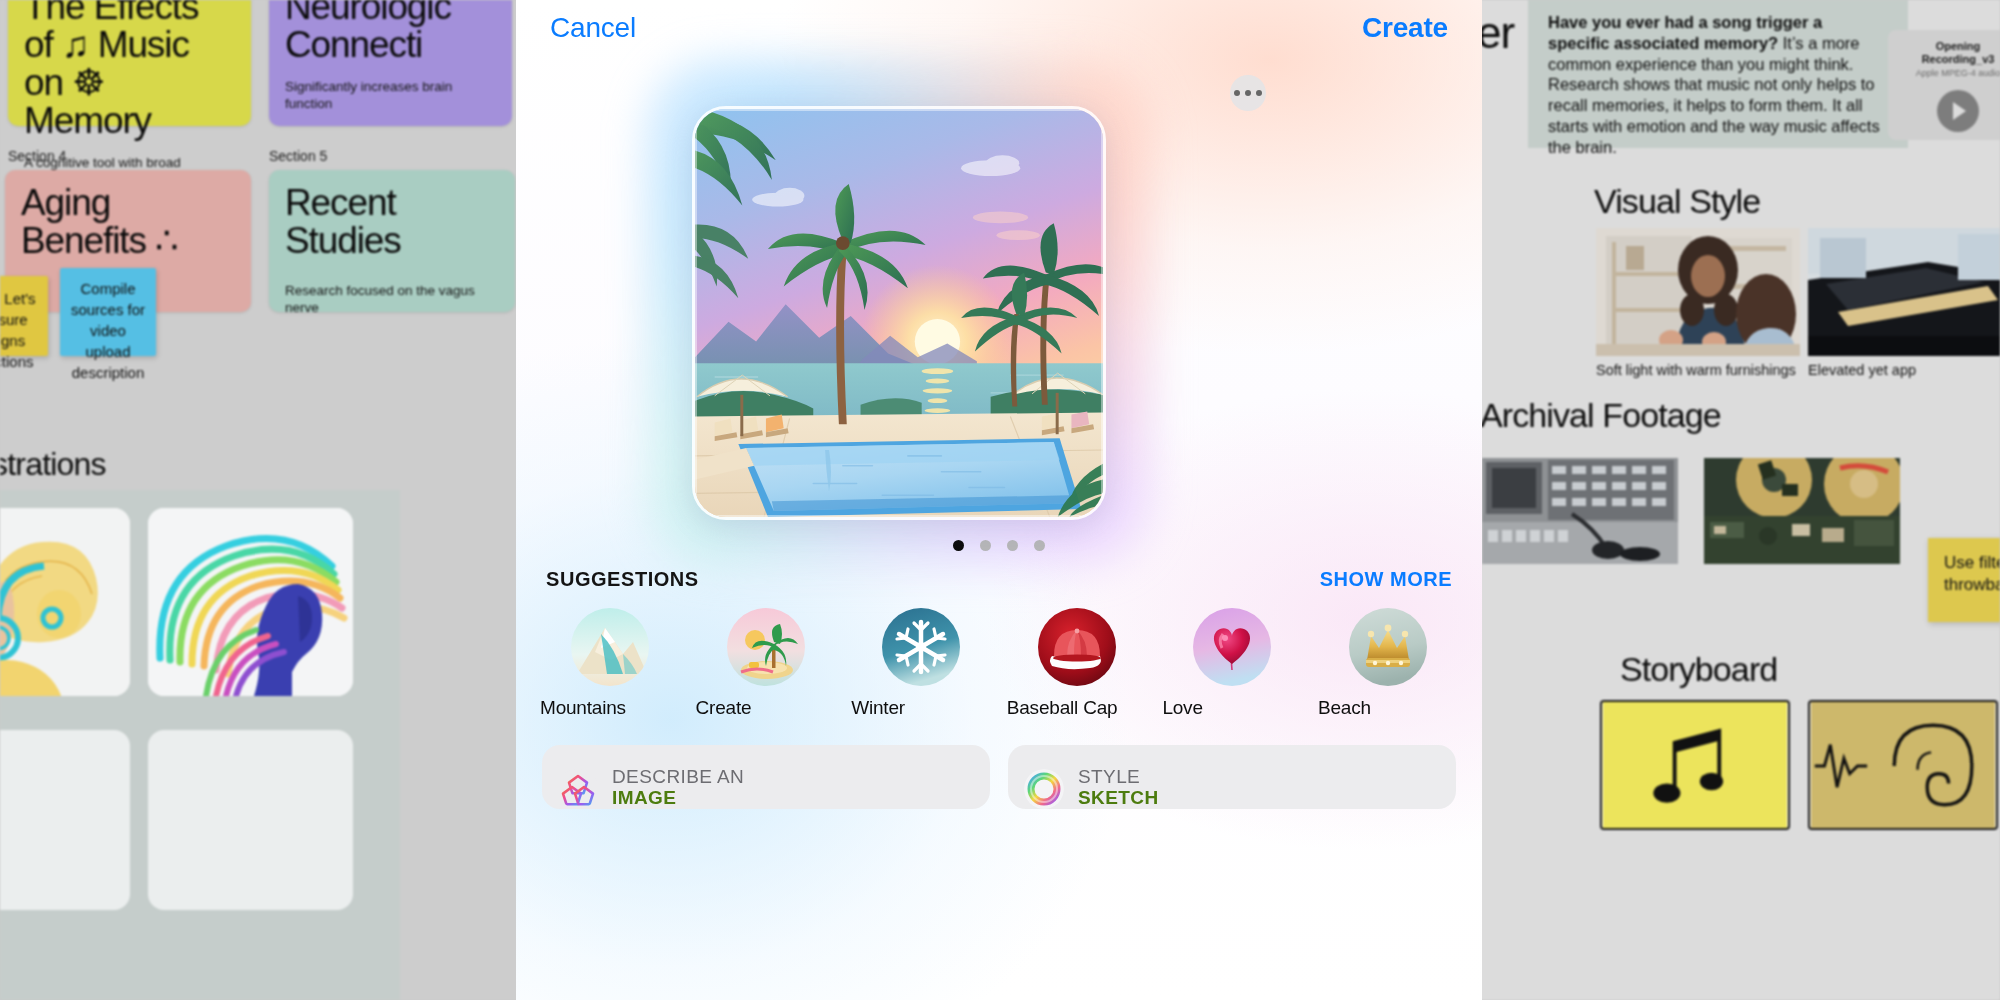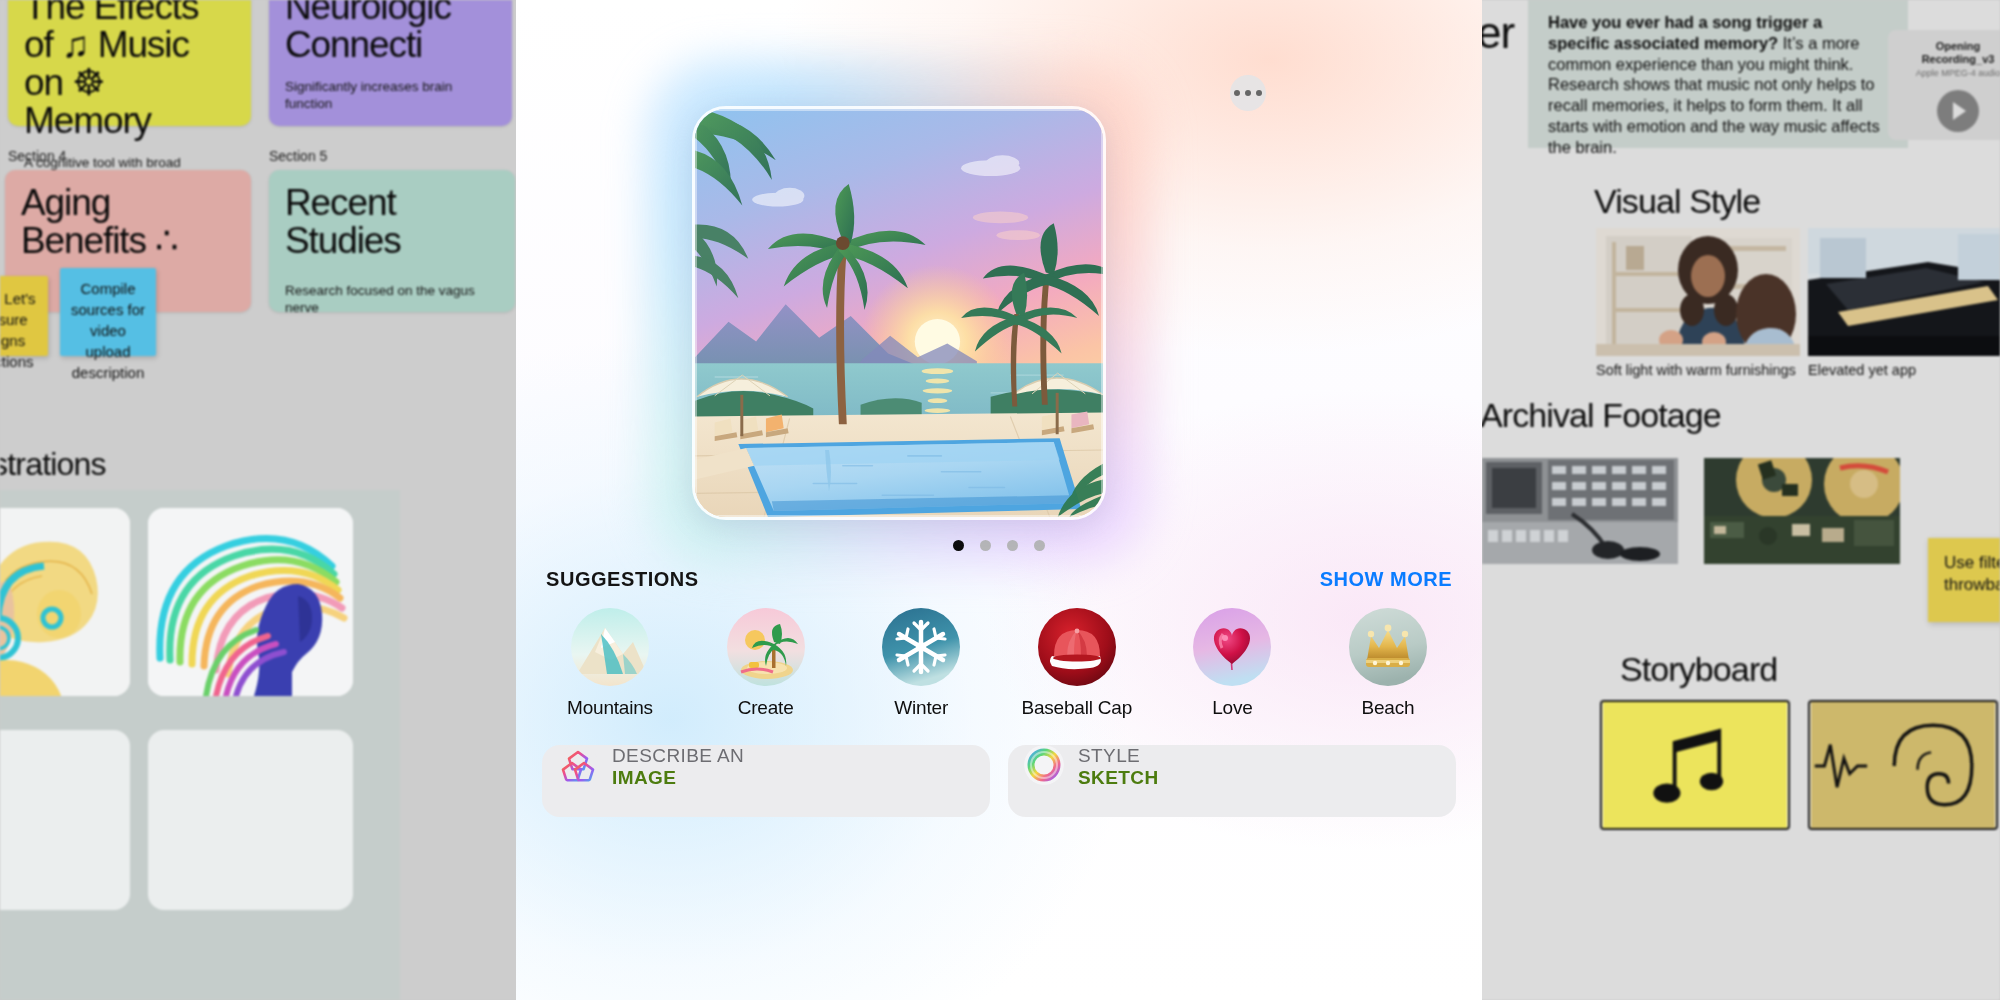--- a/index.html
+++ b/index.html
@@ -150,36 +150,36 @@
   .show-more {
     font-size: 20px; font-weight: 700; letter-spacing: .5px; color: #0a7cff;
     background: none; border: none; cursor: pointer; font-family: "Liberation Sans", sans-serif;
   }
 
   
   .sugg-row {
     position: absolute; left: 0; top: 608px; width: 100%;
     display: flex; justify-content: space-between; padding: 0 24px;
   }
-  .sugg-item { width: 140px; text-align: center; cursor: pointer; }
+  .sugg-item { width: 140px; text-align: left; cursor: pointer; }
   .sugg-circle {
     width: 78px; height: 78px; border-radius: 50%; margin: 0 auto; overflow: hidden;
     display: block; position: relative;
   }
   .sugg-circle svg { display: block; width: 100%; height: 100%; }
   .sugg-label { margin-top: 11px; font-size: 19px; color: #0e0e0e; letter-spacing: -0.2px; }
 
   
   .pill-row {
     position: absolute; left: 0; top: 745px; width: 100%;
     display: flex; gap: 18px; padding: 0 26px;
   }
   .pill {
-    flex: 1; height: 72px; background: #ececee; border-radius: 18px;
-    display: flex; align-items: flex-start; gap: 14px; padding: 0 16px;
+    flex: 1; height: 64px; background: #ececee; border-radius: 18px;
+    display: flex; align-items: flex-end; gap: 14px; padding: 0 16px;
     border: none; cursor: pointer; overflow: hidden;
   }
   .pill-icon { width: 40px; height: 40px; flex: 0 0 40px; border-radius: 50%; overflow: hidden; }
   .pill-icon svg { display: block; width: 100%; height: 100%; }
   .pill-text { text-align: left; overflow: hidden; }
   .pill-t1 {
     font-size: 19px; color: #6d6d72; letter-spacing: .4px; line-height: 1.14;
     text-transform: uppercase; white-space: nowrap;
   }
   .pill-t2 {
@@ -408,20 +408,24 @@
           <path d="M4 66 l10 0 l6 -22 l7 44 l7 -30 l6 16 l8 -8 l10 0" fill="none" stroke="#111" stroke-width="3"></path>
           <path d="M86 66 q0 -42 40 -42 q40 0 40 42 q0 40 -28 40 q-18 0 -18 -18 q0 -14 12 -14 q10 0 10 10" fill="none" stroke="#111" stroke-width="3.5"></path>
           <path d="M124 52 q-14 2 -14 18" fill="none" stroke="#111" stroke-width="2.5"></path>
         </svg>
       </div>
     </div>
   </div>
 
   <div class="sheet">
 
+    <div class="sheet-topbar">
+      <button class="btn-cancel">Cancel</button>
+      <button class="btn-create">Create</button>
+    </div>
 
     <button class="more-btn" title="More options">
       <i></i>
       <i></i>
       <i></i>
     </button>
 
     <div class="art-wrap">
       <div class="art-glow"></div>
       <div class="art-card">

